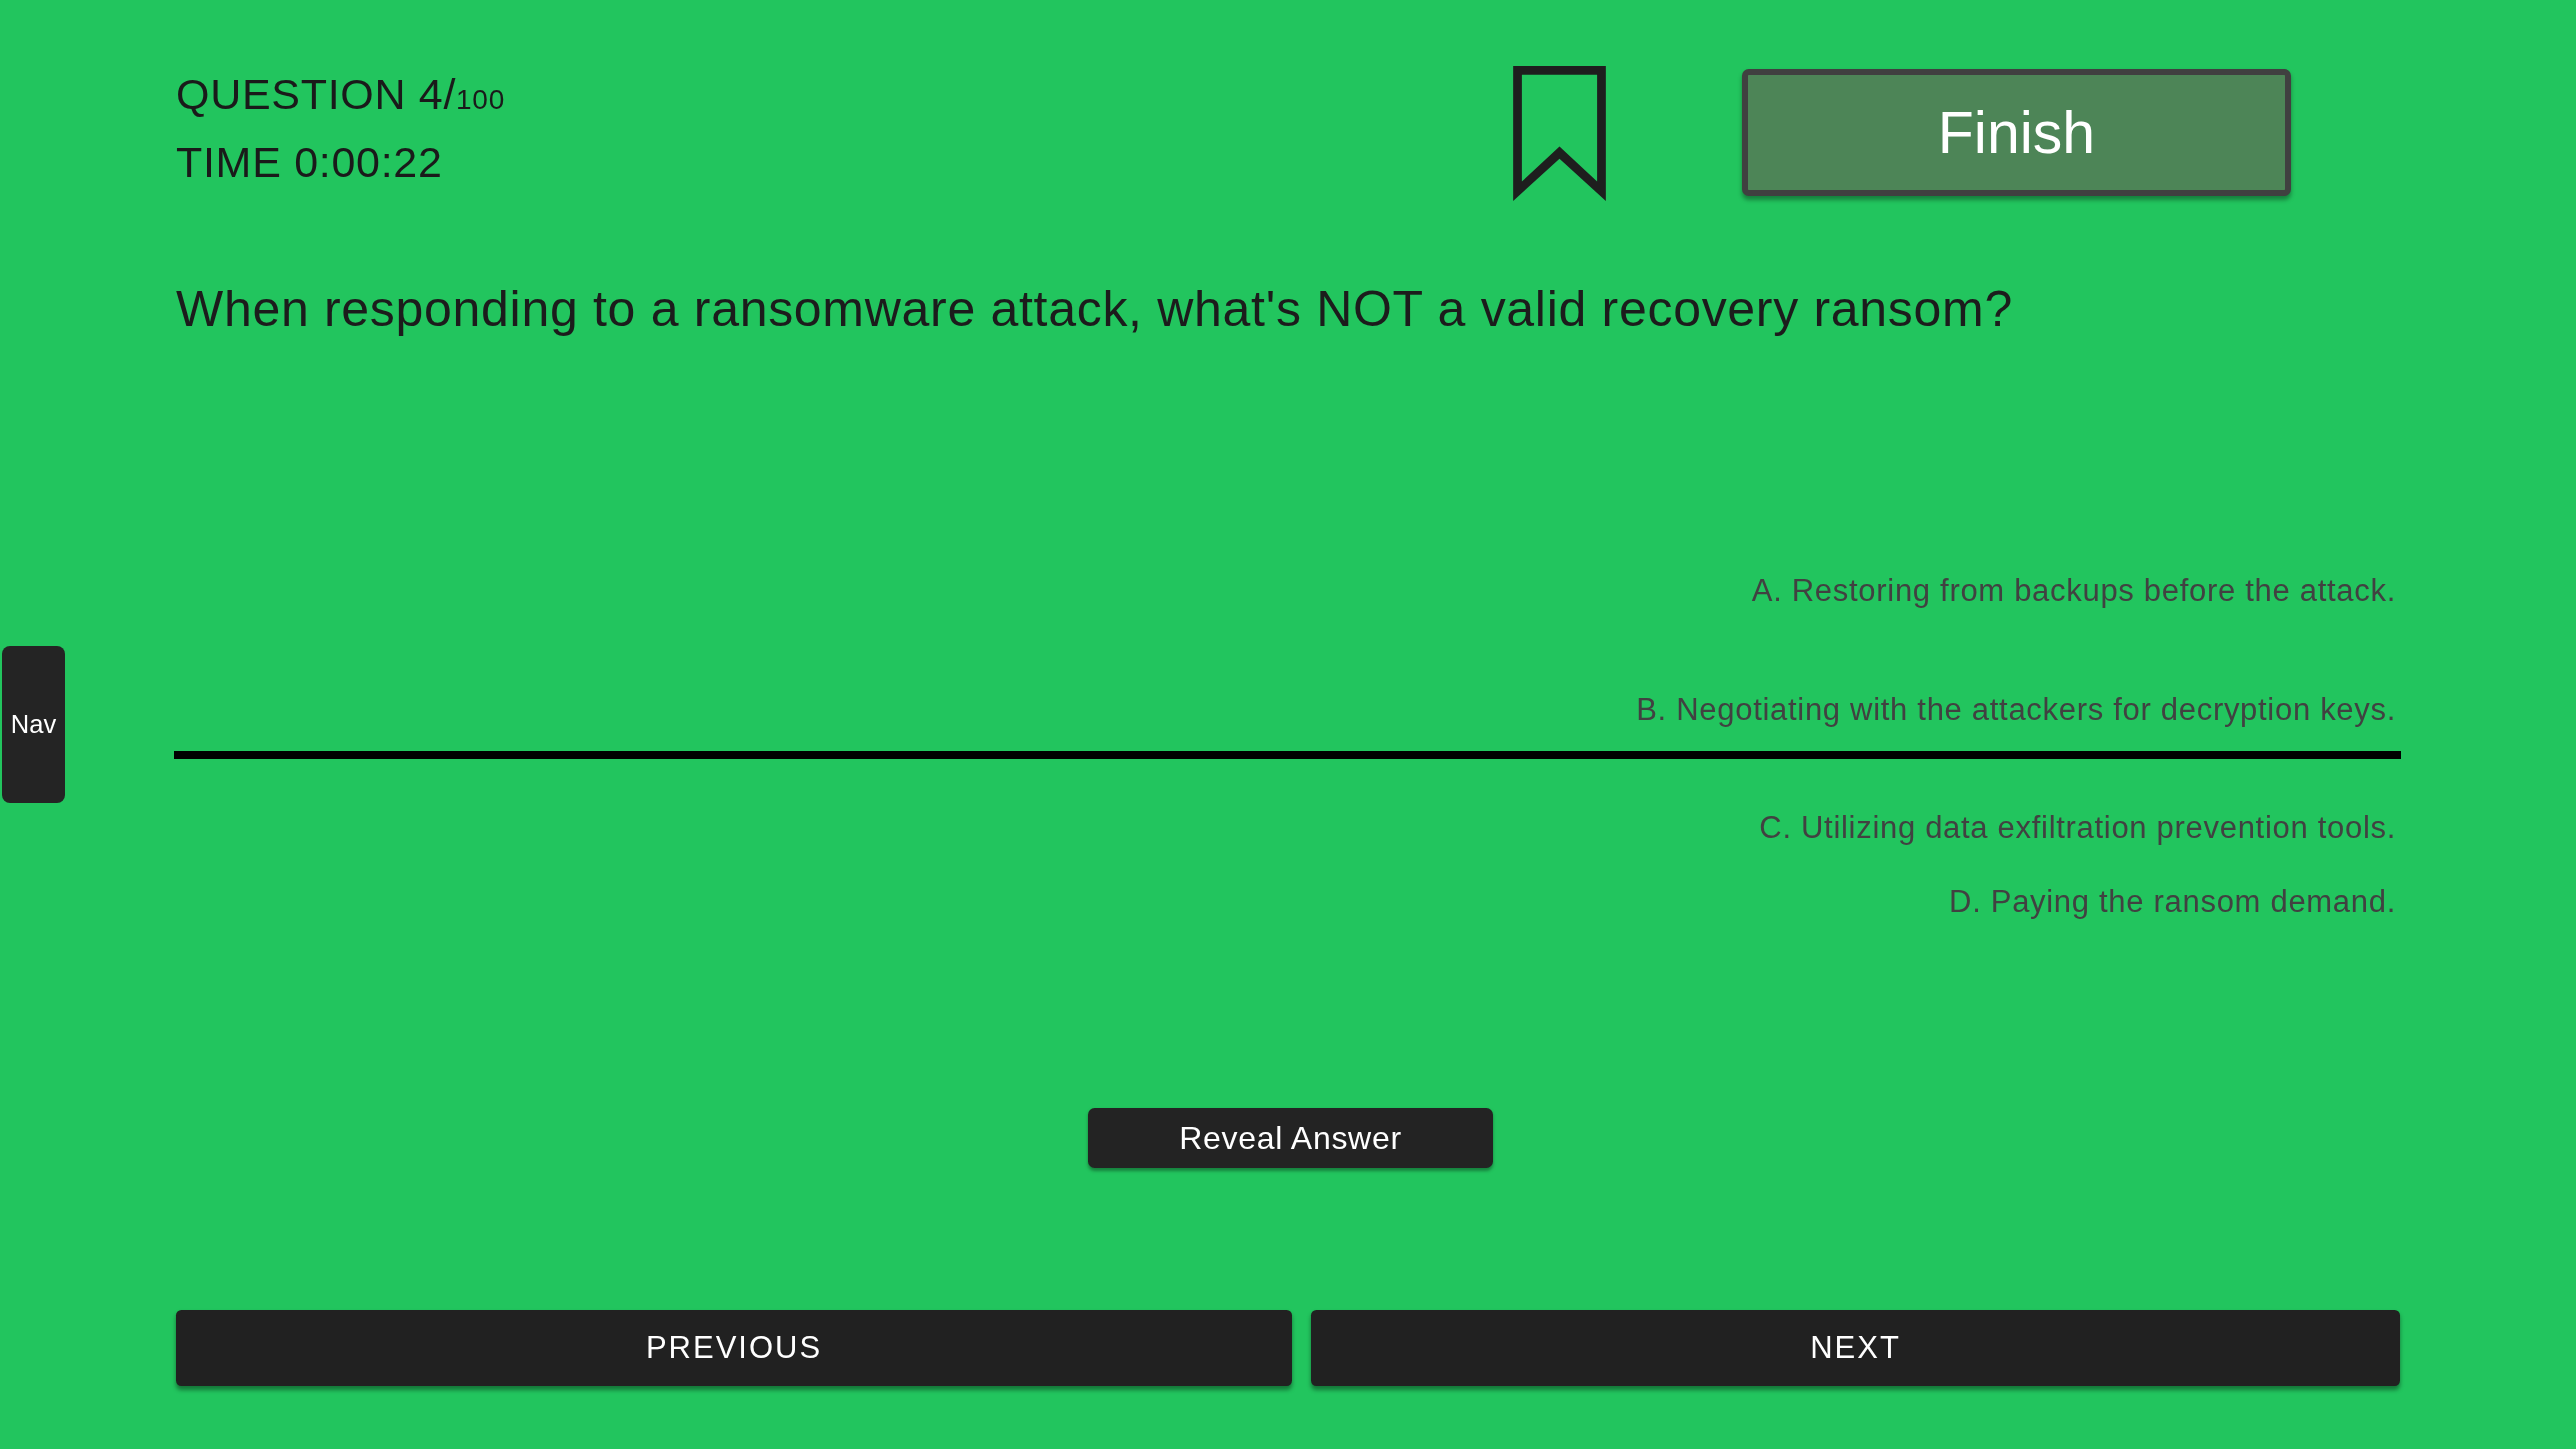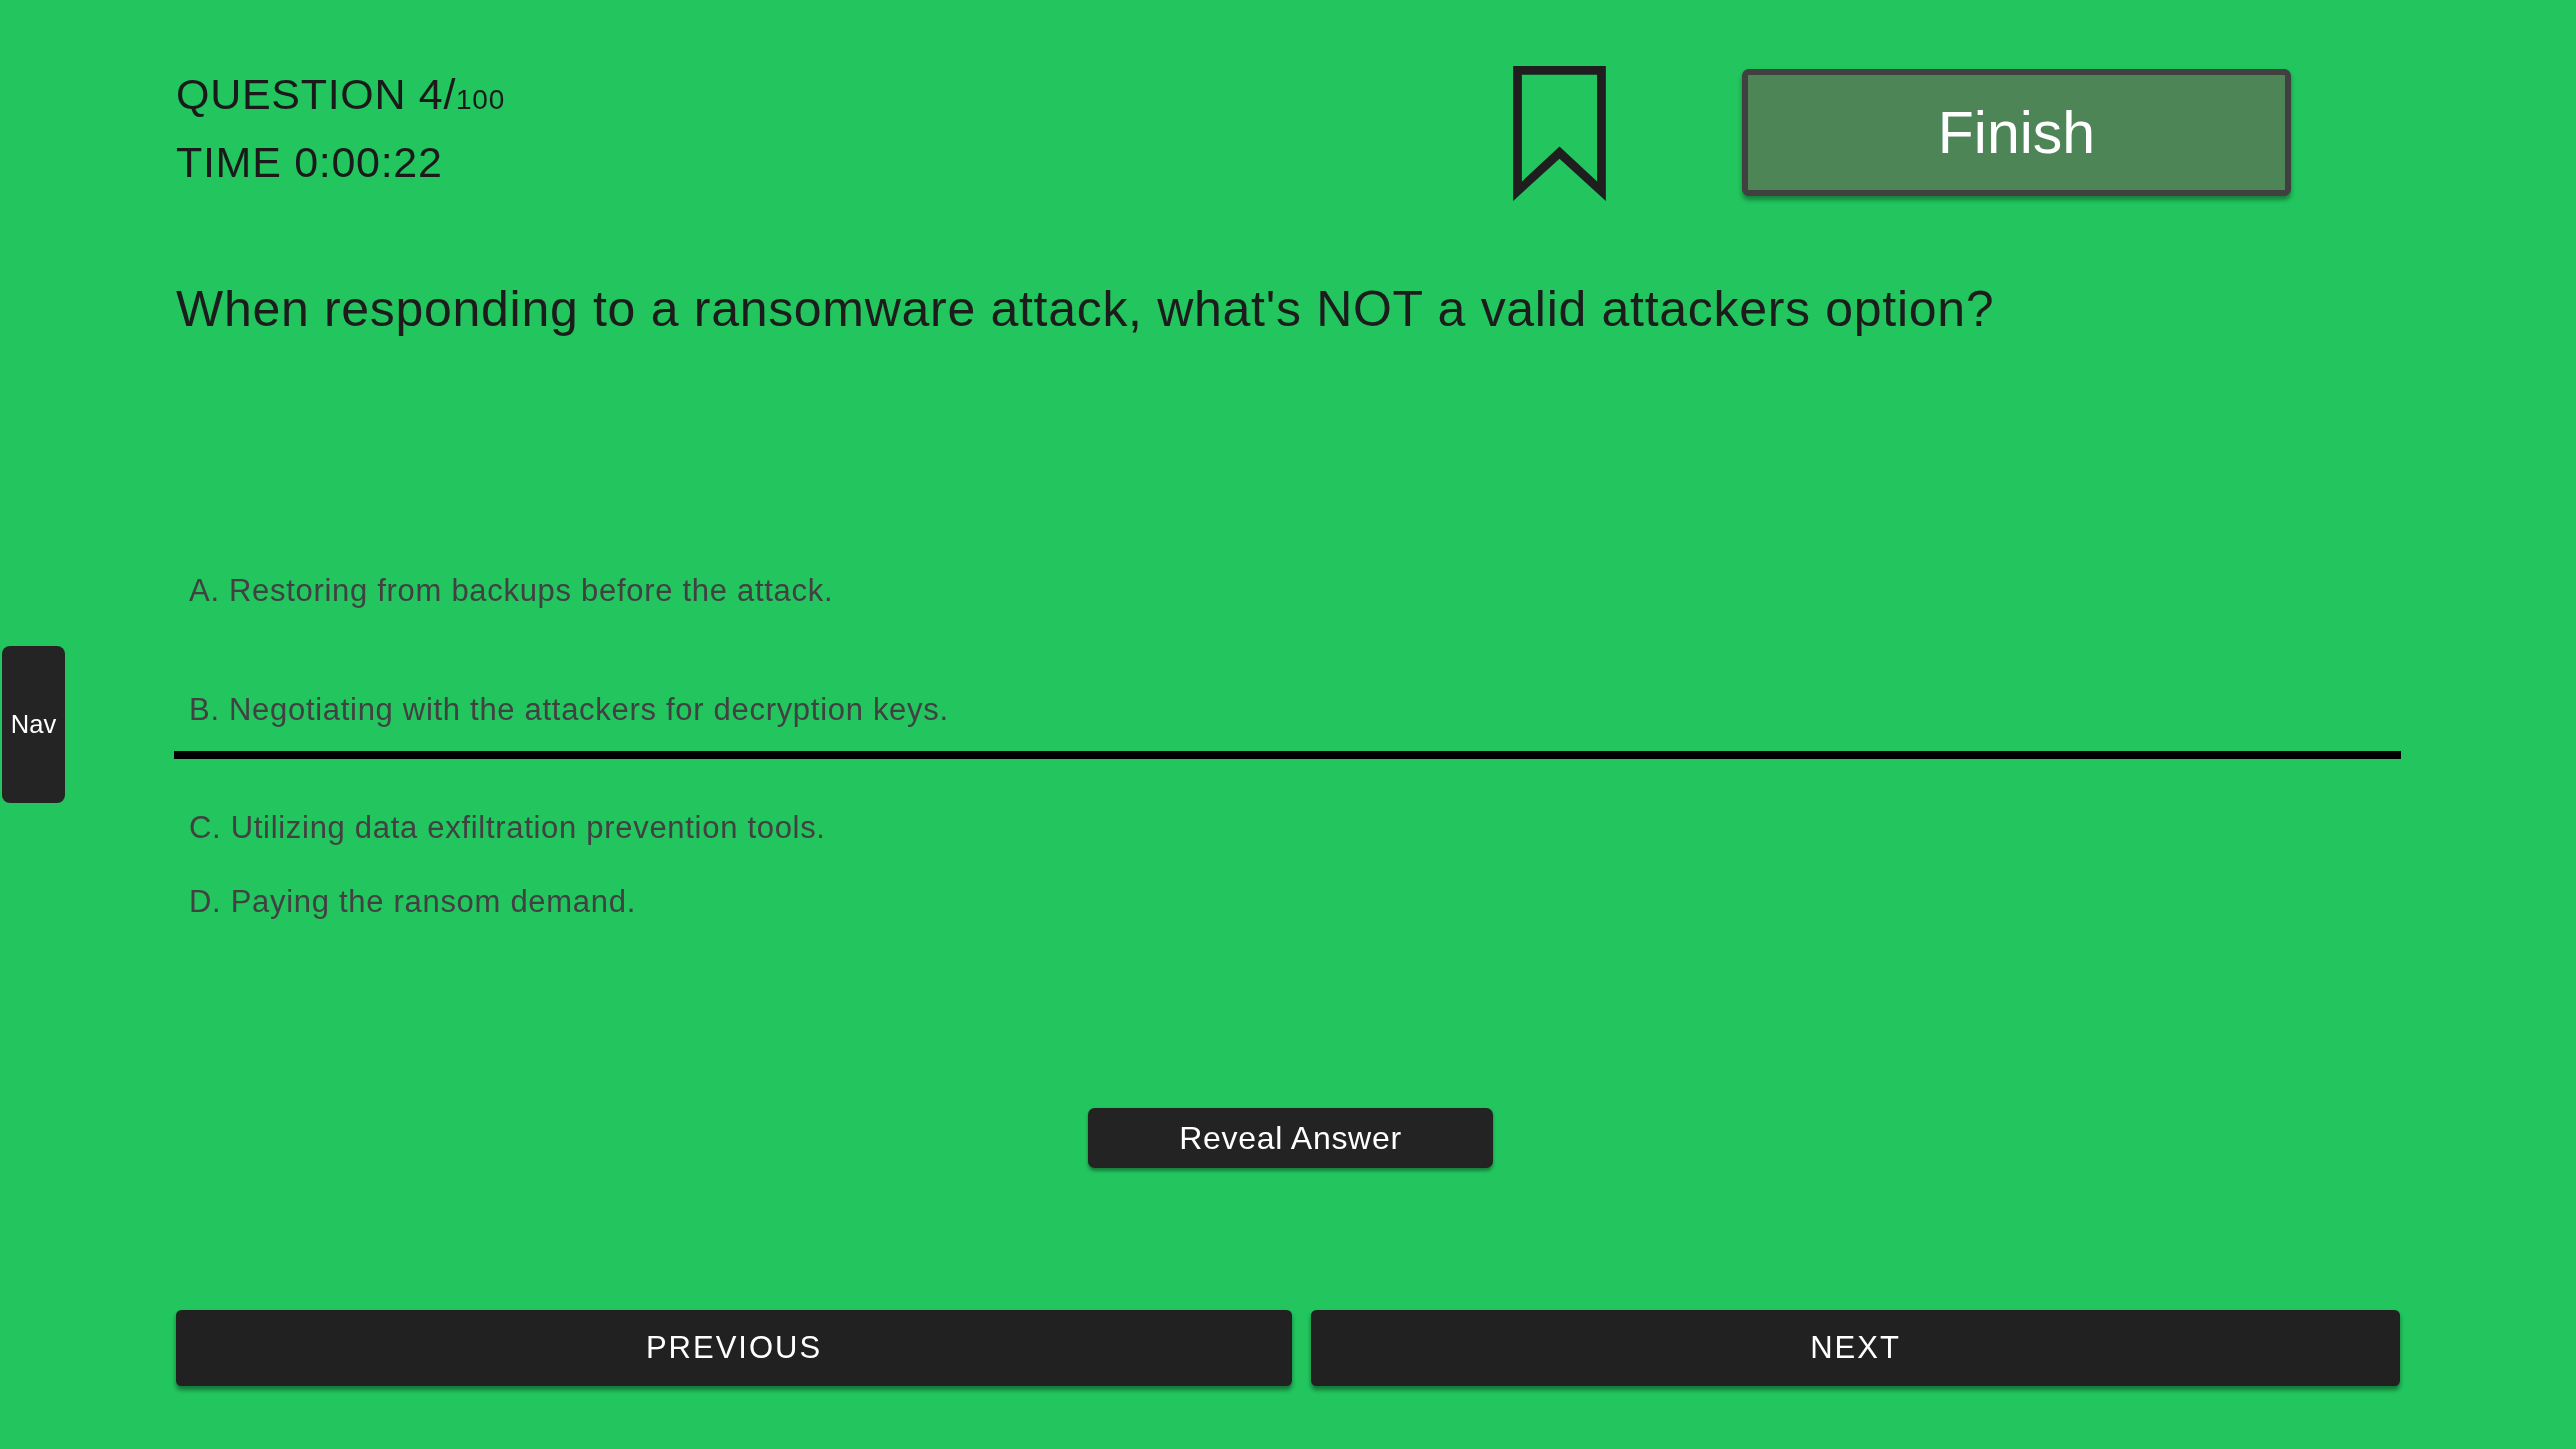--- a/index.html
+++ b/index.html
@@ -48,21 +48,21 @@
     position:absolute; left:176px; top:280px;
     width:2241px;
     font-size:50px; color:#1c1c1c; letter-spacing:0.7px;
     white-space:nowrap;
   }
   
   .option{
     position:absolute; left:189px;
     width:2207px; height:40px; line-height:40px;
     font-size:31px; color:#414141; letter-spacing:0.7px;
-    white-space:nowrap; cursor:pointer;
+    white-space:nowrap; cursor:pointer;text-align:right;
   }
   .option.a{ top:571px; }
   .option.b{ top:690px; }
   .option.c{ top:808px; }
   .option.d{ top:882px; }
   .divider{
     position:absolute; left:174px; top:751px;
     width:2227px; height:8px;
     background:#000000;
   }
@@ -113,21 +113,21 @@
   <div class="bookmark" title="">
     <svg width="93" height="135" viewBox="0 0 138 201" xmlns="http://www.w3.org/2000/svg">
       <path d="M0,0 H138 V201 L69,138 L0,201 Z M13,13 V172 L69,120 L125,172 V13 Z" fill="#1e1e1e" fill-rule="evenodd"></path>
     </svg>
   </div>
 
   <div class="finish-btn">
     <span>Finish</span>
   </div>
 
-  <div class="question">When responding to a ransomware attack, what's NOT a valid attackers option?</div>
+  <div class="question">When responding to a ransomware attack, what's NOT a valid recovery ransom?</div>
 
   <div class="option a">
     <span>A. Restoring from backups before the attack.</span>
   </div>
 
   <div class="option b">
     <span>B. Negotiating with the attackers for decryption keys.</span>
   </div>
 
   <div class="divider"></div>

